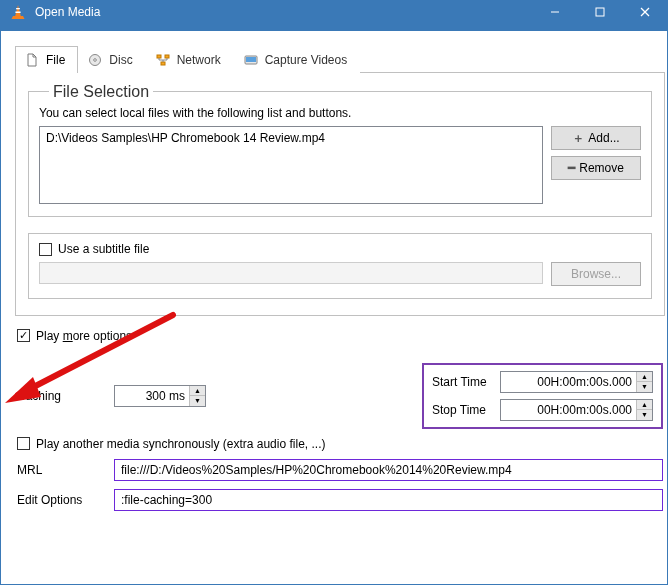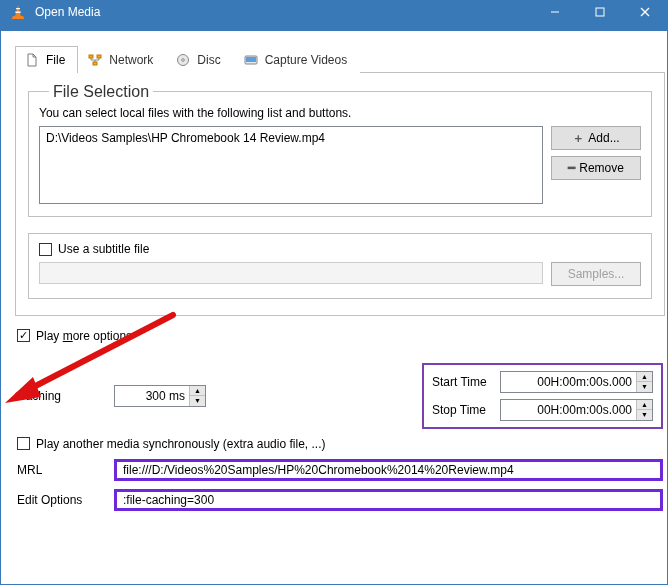--- a/index.html
+++ b/index.html
@@ -164,21 +164,21 @@
   .right-times {
     display:flex; flex-direction:column; gap:6px;
   }
   .time-highlight {
     border: 2px solid #7a3fb0;
     padding: 6px 8px;
     margin-left: auto;
   }
   .label-left { width: 85px; }
   .full-input {
-    flex:1; border:3px solid #6d28d9; height:22px; background:#fff;
+    flex:1; border:1px solid #6d28d9; height:22px; background:#fff;
     padding:0 6px; font-family:inherit; font-size:12px;
   }
   .bottom-btns {
     display:flex; justify-content:flex-end; gap:10px; margin-top:12px;
   }
   button.dropdownbtn {
     position:relative; padding-right:22px;
   }
   button.dropdownbtn::after{
     content:"▾"; position:absolute; right:6px; top:50%; transform:translateY(-50%); font-size:10px;
@@ -232,36 +232,36 @@
         <svg width="14" height="14" viewBox="0 0 14 14">
             <path d="M3 1h5l3 3v9H3z" fill="#fff" stroke="#7a7a7a"></path>
             <path d="M8 1v3h3" fill="none" stroke="#7a7a7a"></path>
           </svg>
       </span>
       <span>File</span>
     </div>
     <div class="tab">
       <span class="ticon">
         <svg width="14" height="14" viewBox="0 0 14 14">
+            <circle cx="7" cy="7" r="5.5" fill="#e8e8e8" stroke="#888"></circle>
+            <circle cx="7" cy="7" r="1.3" fill="#fff" stroke="#888"></circle>
+          </svg>
+      </span>
+      <span>Disc</span>
+    </div>
+    <div class="tab">
+      <span class="ticon">
+        <svg width="14" height="14" viewBox="0 0 14 14">
          <rect x="1" y="2" width="4" height="3" fill="#f5a623" stroke="#c07800"></rect>
          <rect x="9" y="2" width="4" height="3" fill="#f5a623" stroke="#c07800"></rect>
          <rect x="5" y="9" width="4" height="3" fill="#f5a623" stroke="#c07800"></rect>
          <path d="M3 5v2h8V5 M7 7v2" fill="none" stroke="#888"></path>
         </svg>
       </span>
       <span>Network</span>
-    </div>
-    <div class="tab">
-      <span class="ticon">
-        <svg width="14" height="14" viewBox="0 0 14 14">
-            <circle cx="7" cy="7" r="5.5" fill="#e8e8e8" stroke="#888"></circle>
-            <circle cx="7" cy="7" r="1.3" fill="#fff" stroke="#888"></circle>
-          </svg>
-      </span>
-      <span>Disc</span>
     </div>
     <div class="tab">
       <span class="ticon">
         <svg width="14" height="14" viewBox="0 0 14 14">
             <rect x="1" y="3" width="12" height="8" rx="1" fill="#e8e8e8" stroke="#888"></rect>
             <rect x="2" y="4" width="10" height="5" fill="#5aa0dd"></rect>
           </svg>
       </span>
       <span>Capture Videos</span>
     </div>
@@ -292,21 +292,21 @@
     <div class="group" style="margin-top:16px; padding-top:8px;">
       <div class="subtitle-row">
         <label class="checkbox">
           <span class="box"></span>
           <span>Use a subtitle file</span>
         </label>
       </div>
       <div class="browse-bar">
         <div class="longfield"></div>
         <button class="win" disabled="" style="width:90px;">
-          <span>Samples...</span>
+          <span>Browse...</span>
         </button>
       </div>
     </div>
   </div>
 
   <svg class="arrow-annot" style="left:-8px; top:276px;" width="200" height="105" viewBox="0 0 200 105">
     <defs></defs>
     <path d="M180 8 L25 88" stroke="#d11" stroke-width="6" stroke-linecap="round"></path>
     <polygon points="12,96 40,70 48,90" fill="#d11"></polygon>
   </svg>

